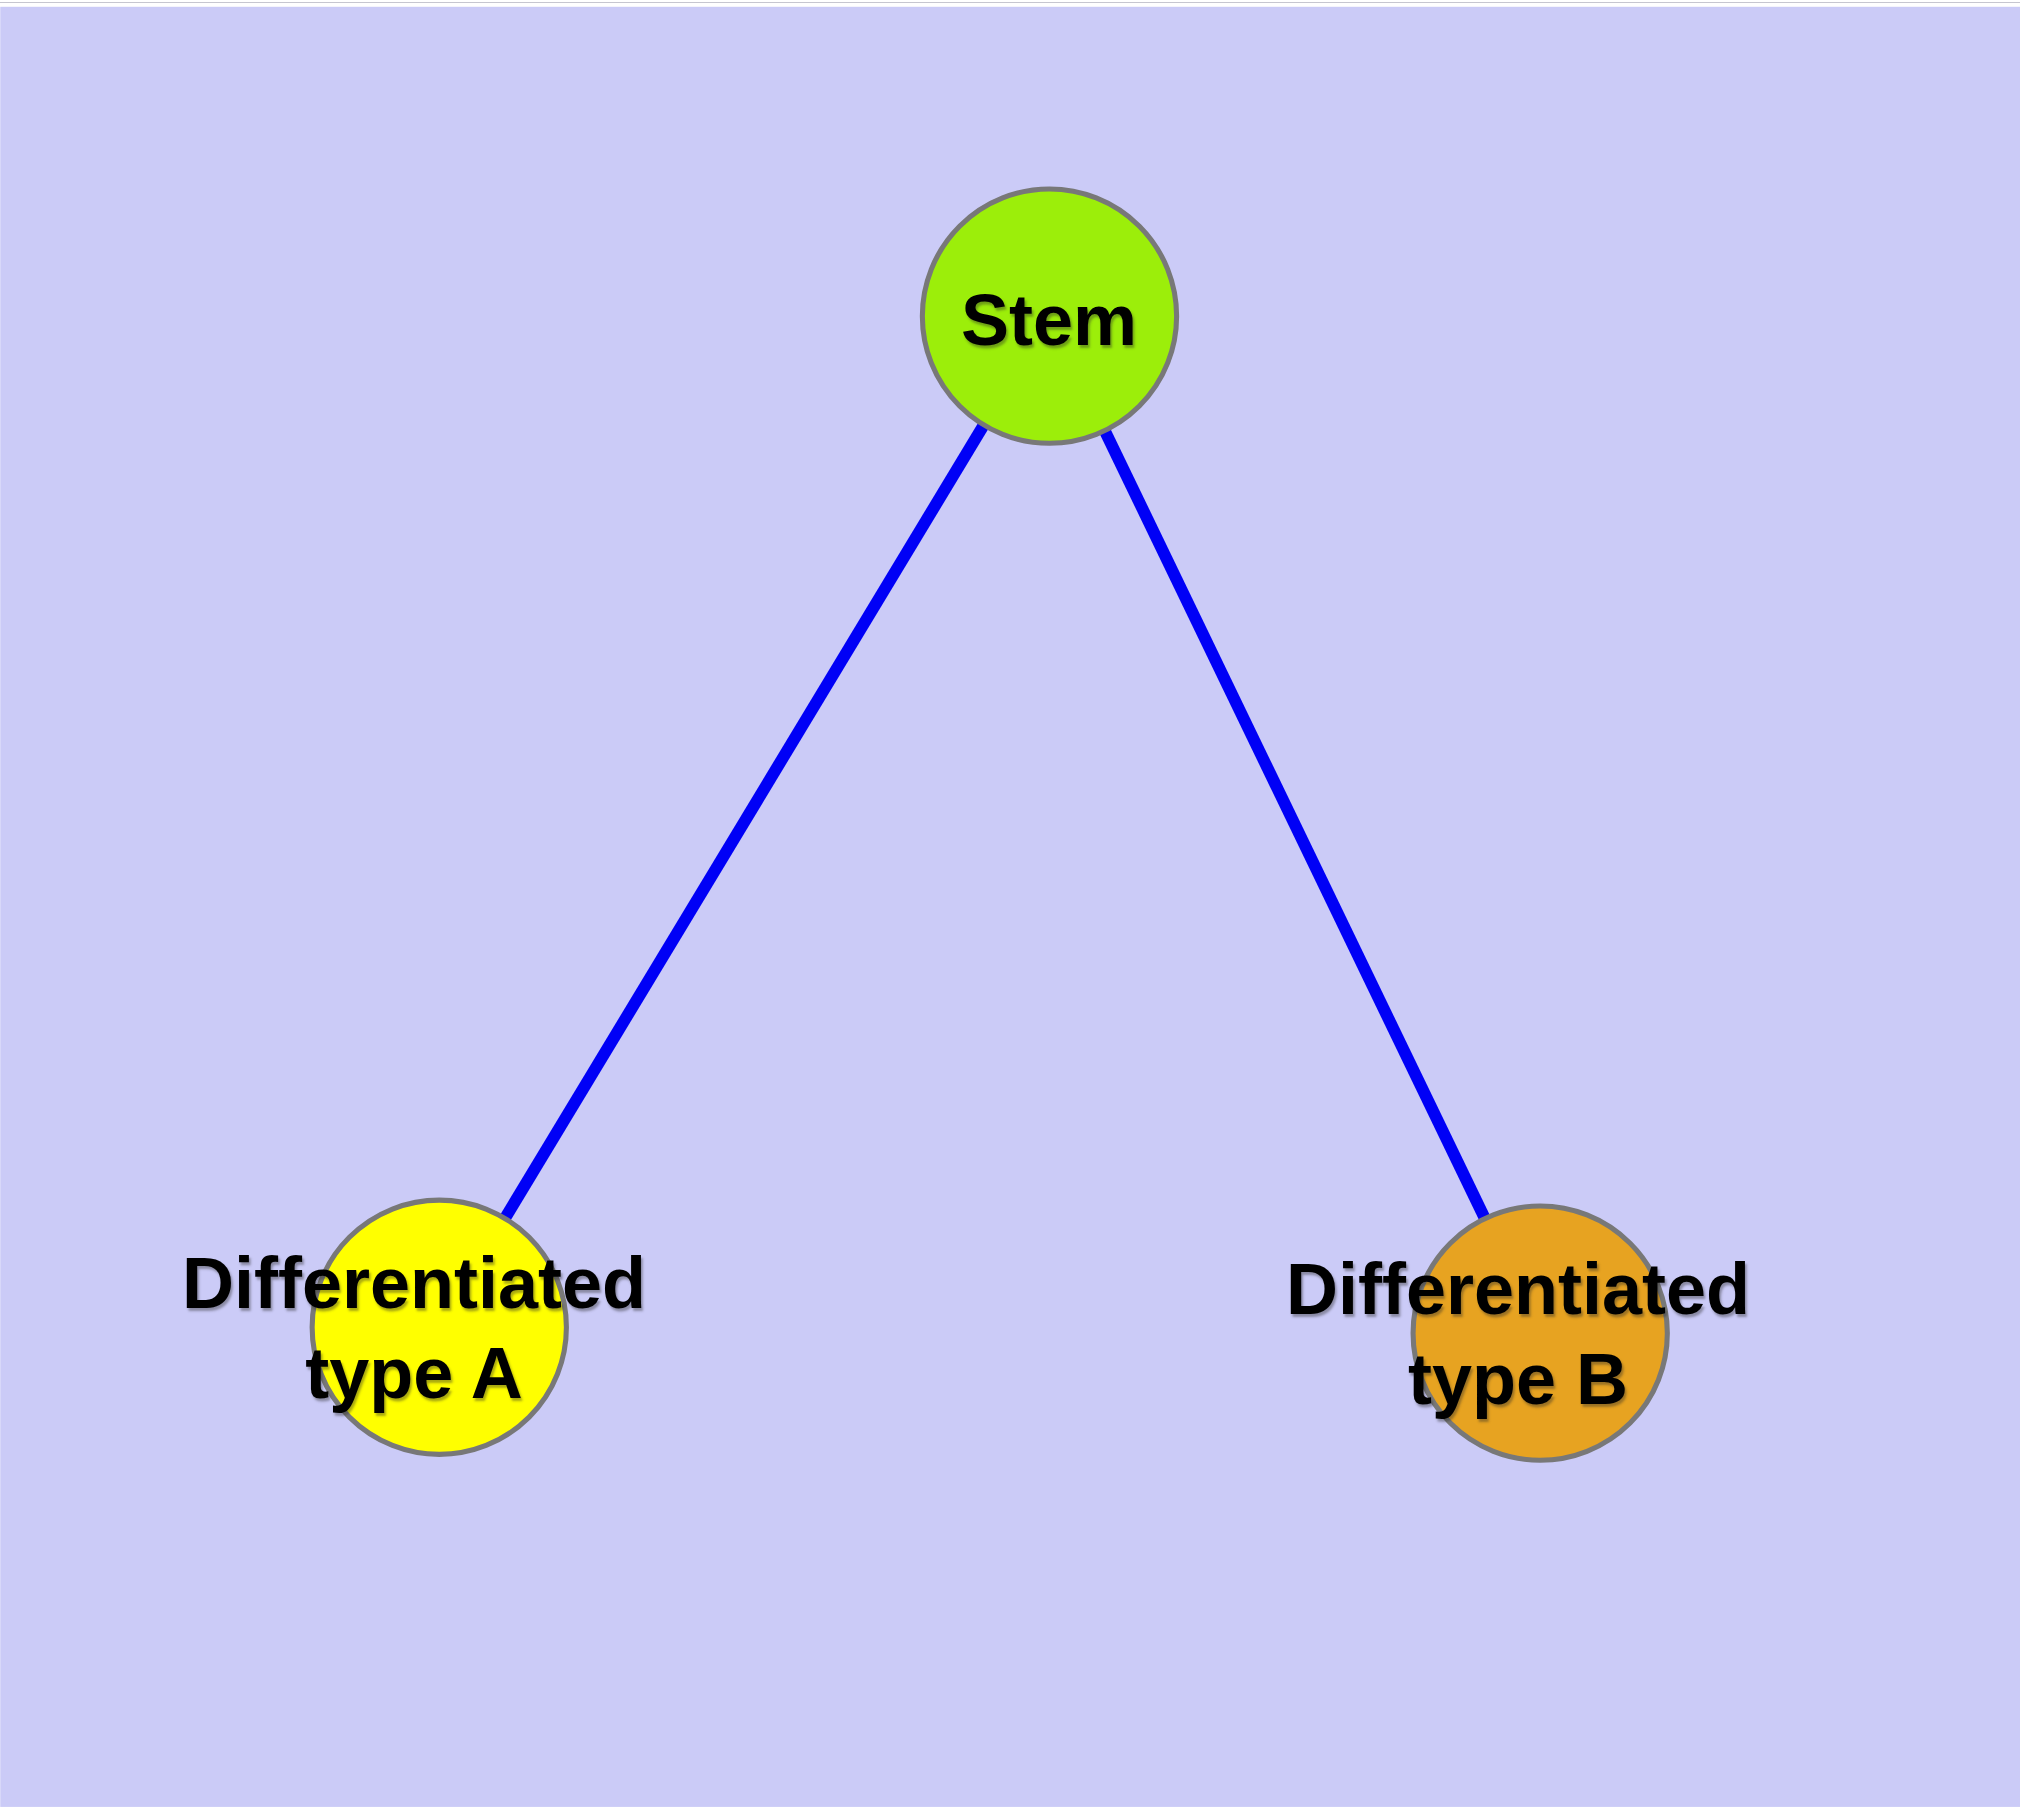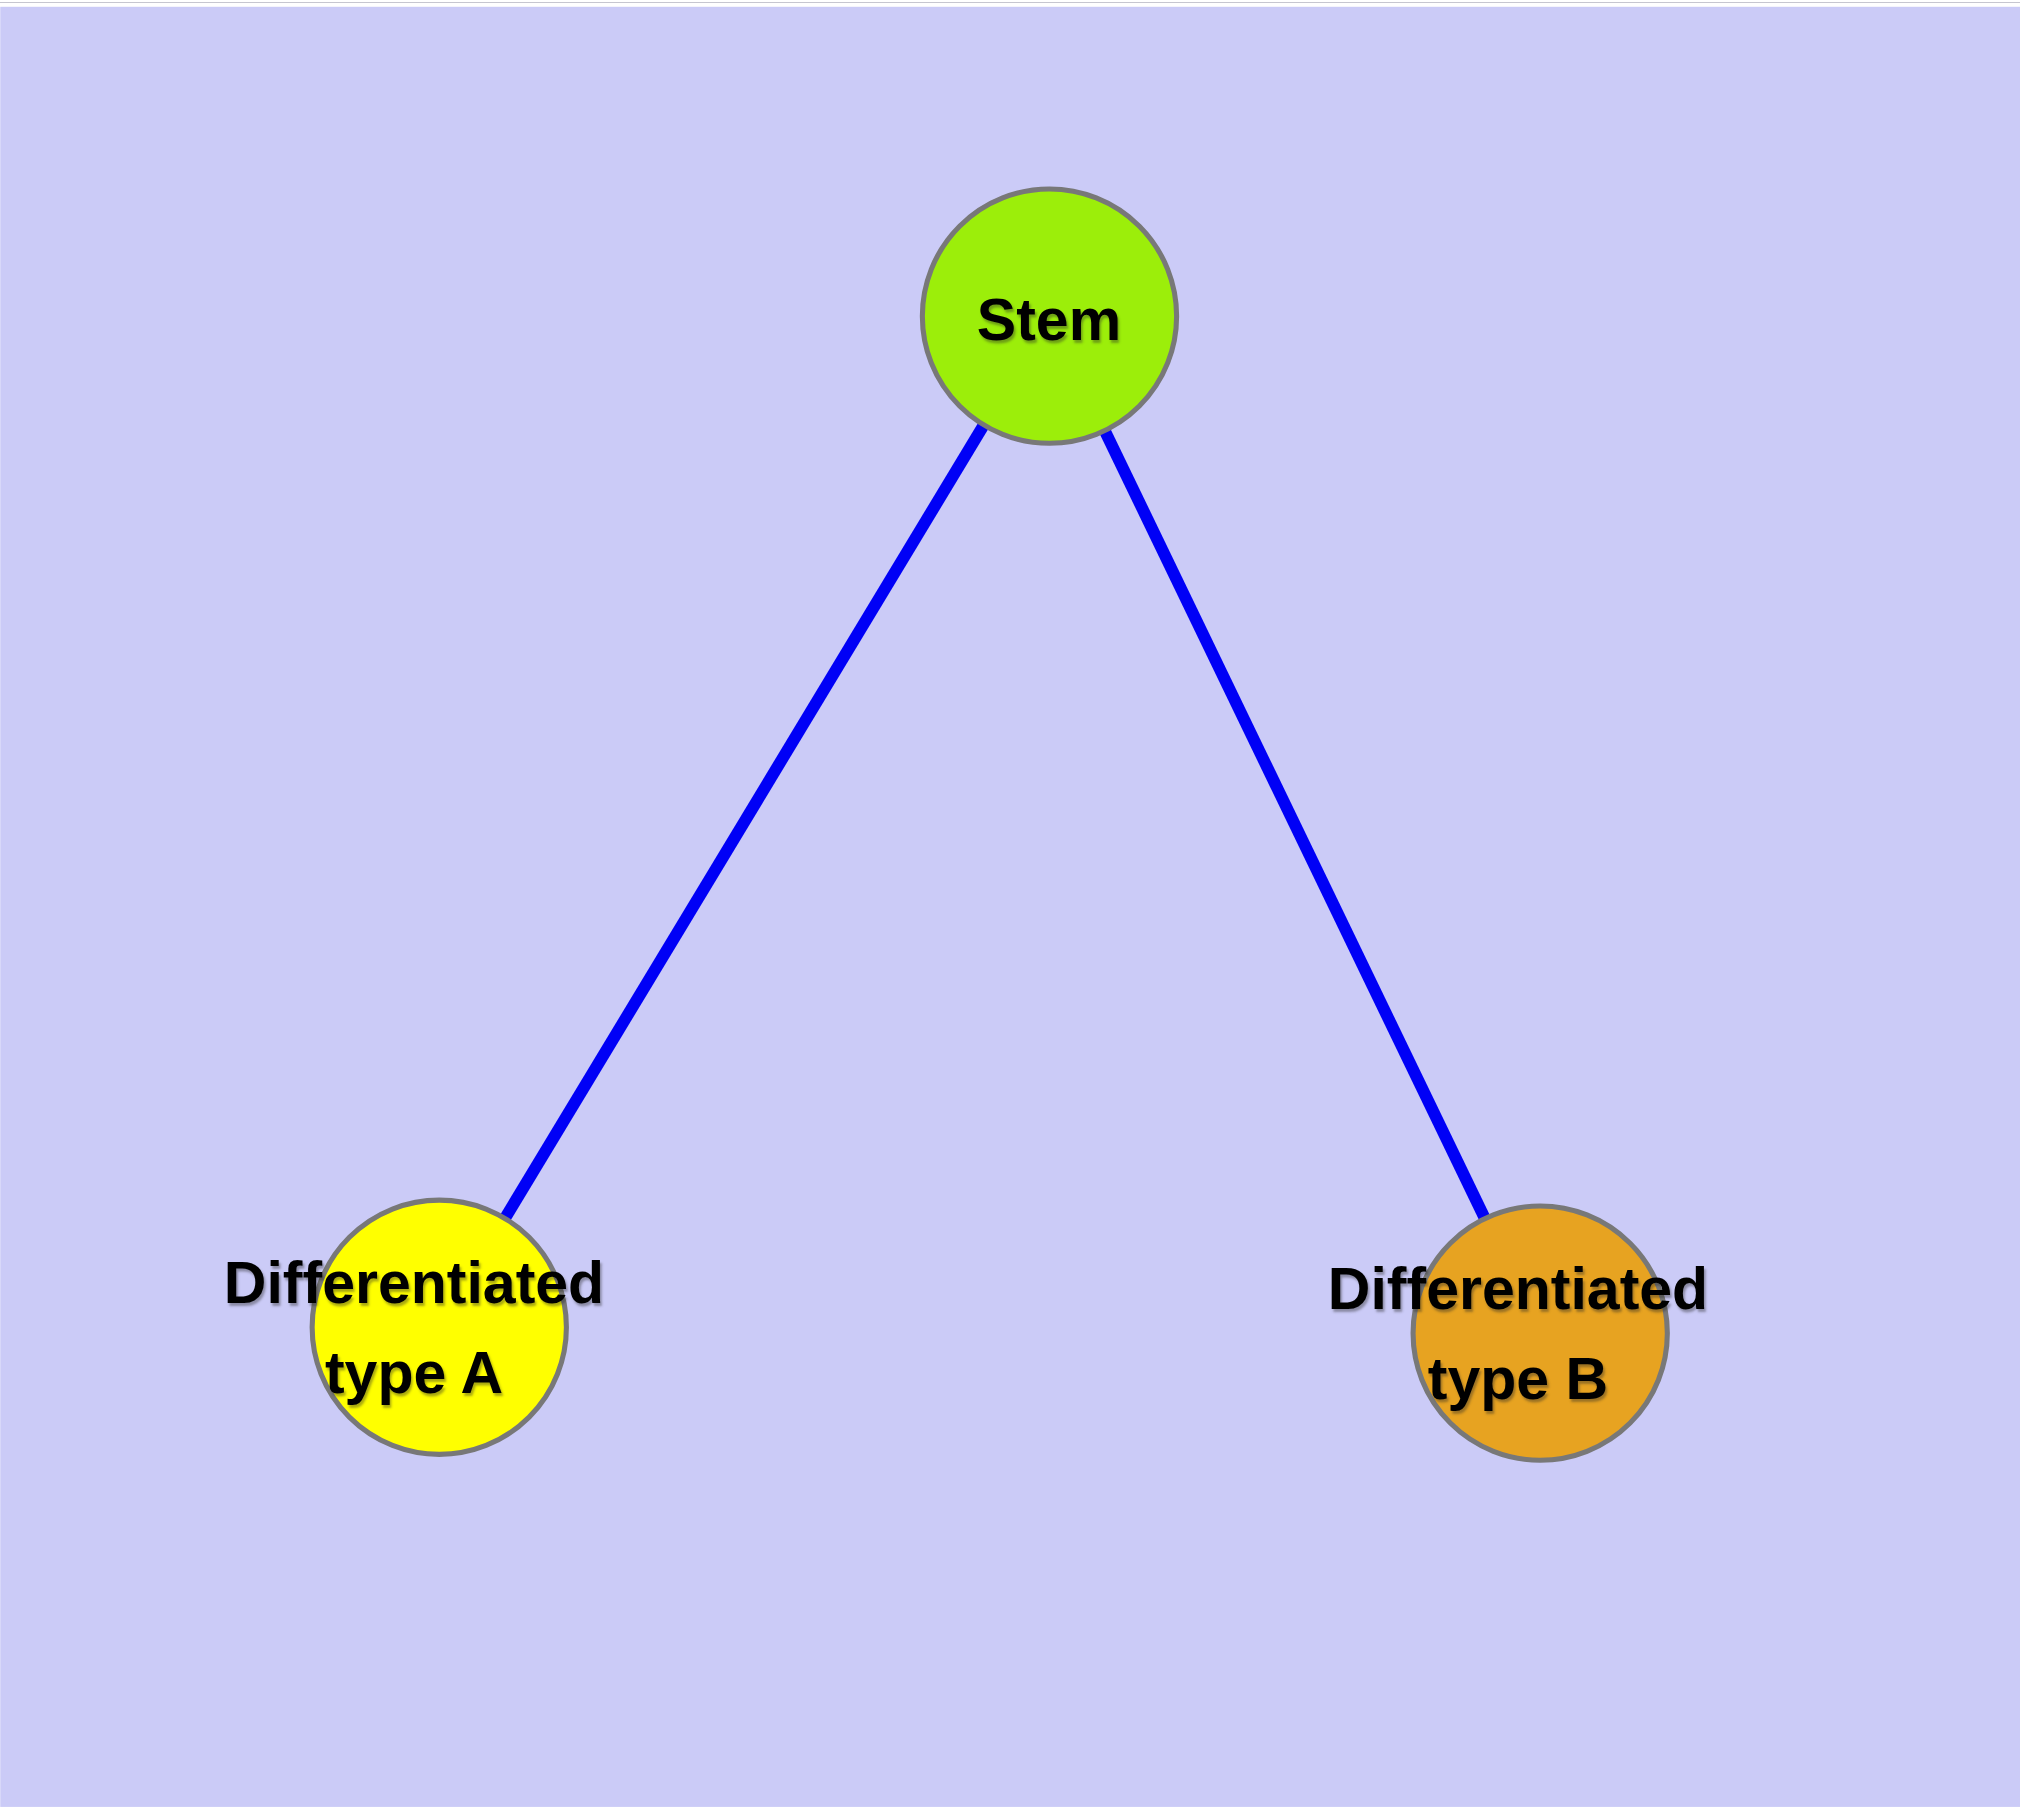--- a/index.html
+++ b/index.html
@@ -26,21 +26,21 @@
   svg.graph {
     position: absolute;
     left: 0;
     top: 0;
     display: block;
   }
   .node-label {
     position: absolute;
     transform: translate(-50%, -50%);
     font-weight: bold;
-    font-size: 59px;
+    font-size: 72px;
     line-height: 90px;
     color: #000000;
     text-align: center;
     white-space: pre-line;
     text-shadow: 1.7px 2.5px 2.5px rgba(40, 40, 40, 0.40);
   }
   .label-stem { left: 1049px; top: 320px; }
   .label-a    { left: 414px;  top: 1328px; }
   .label-b    { left: 1518px; top: 1334px; }
 </style>

